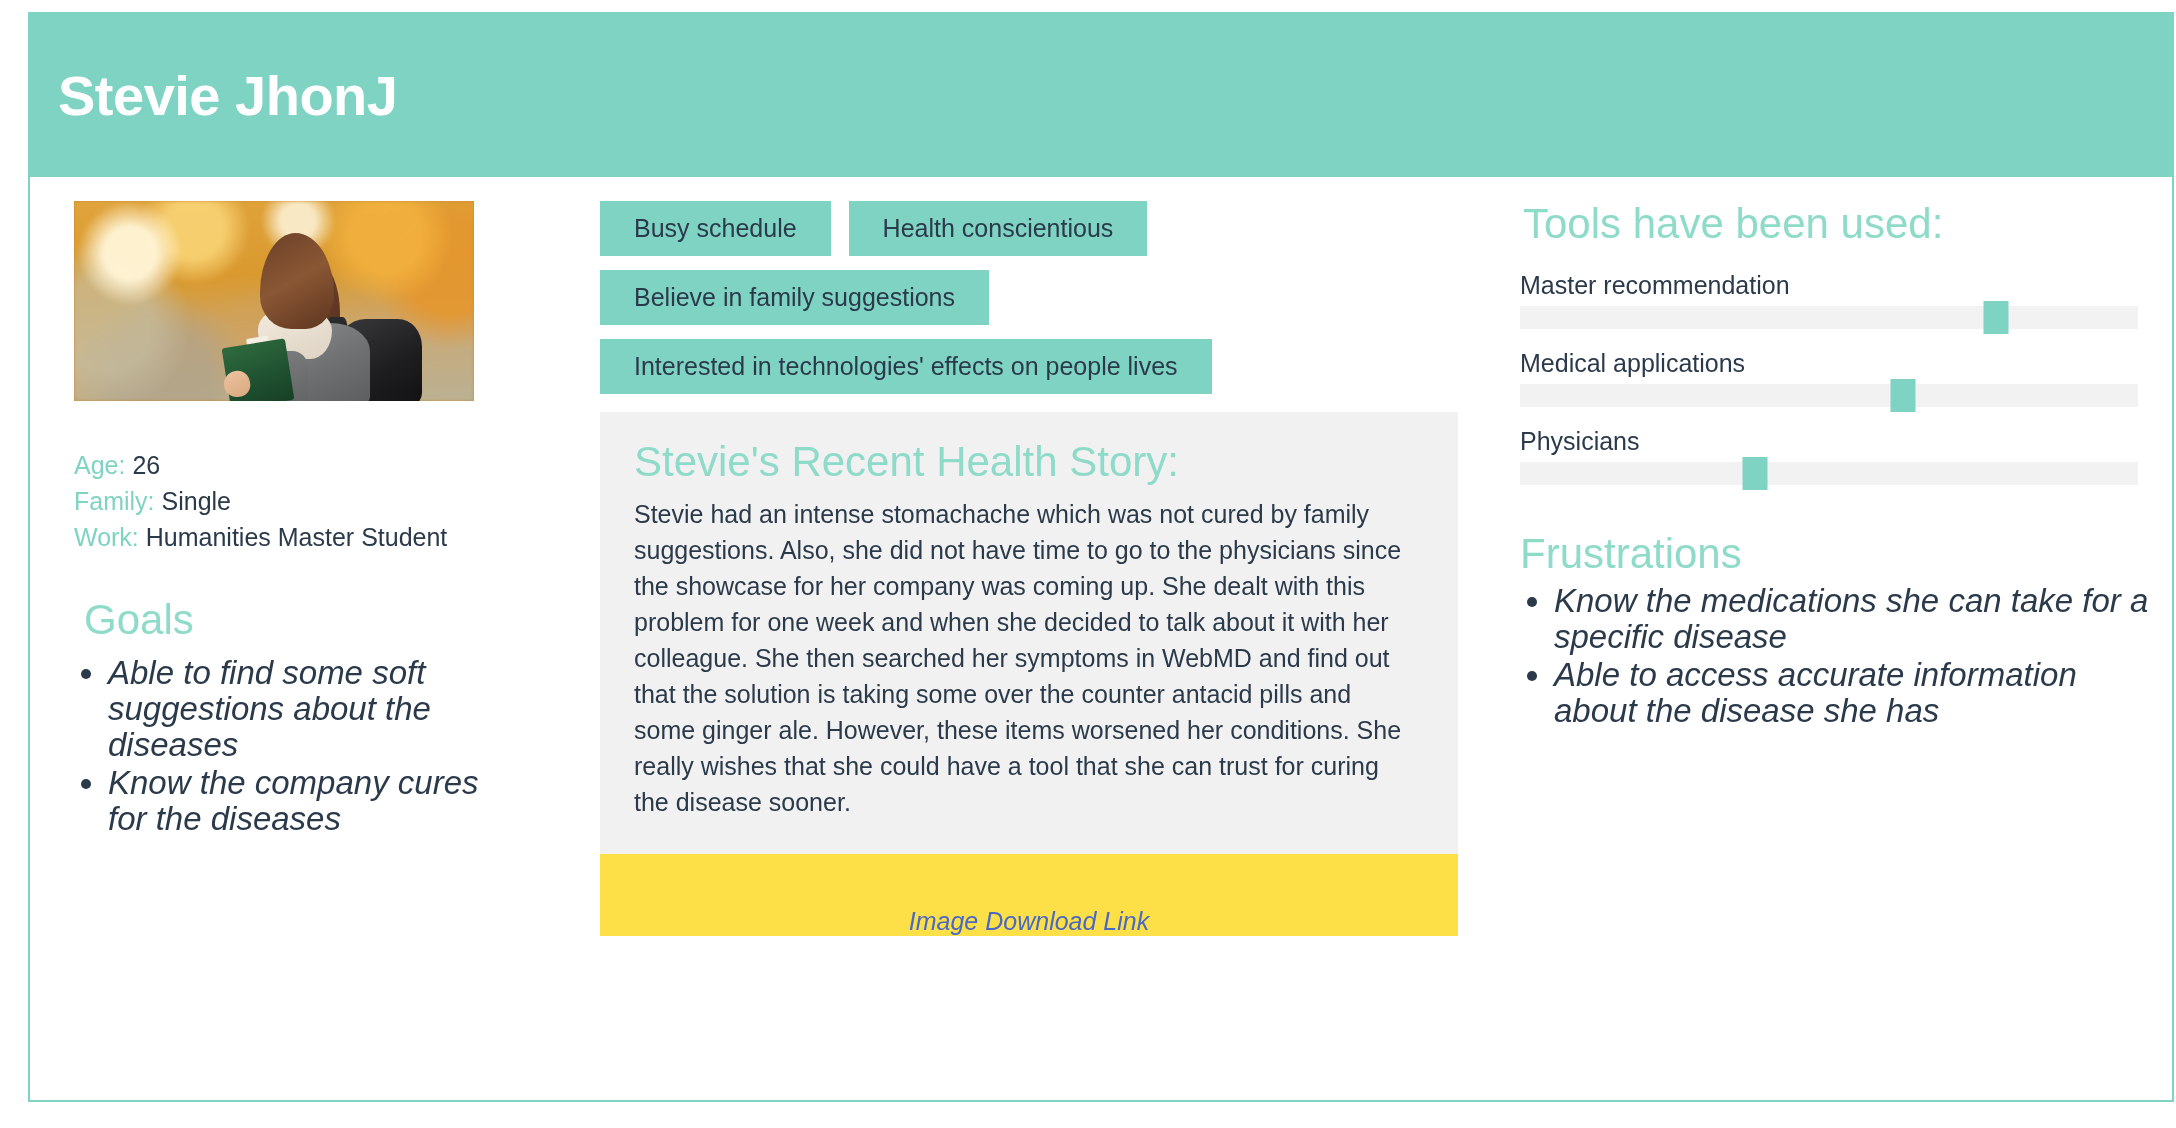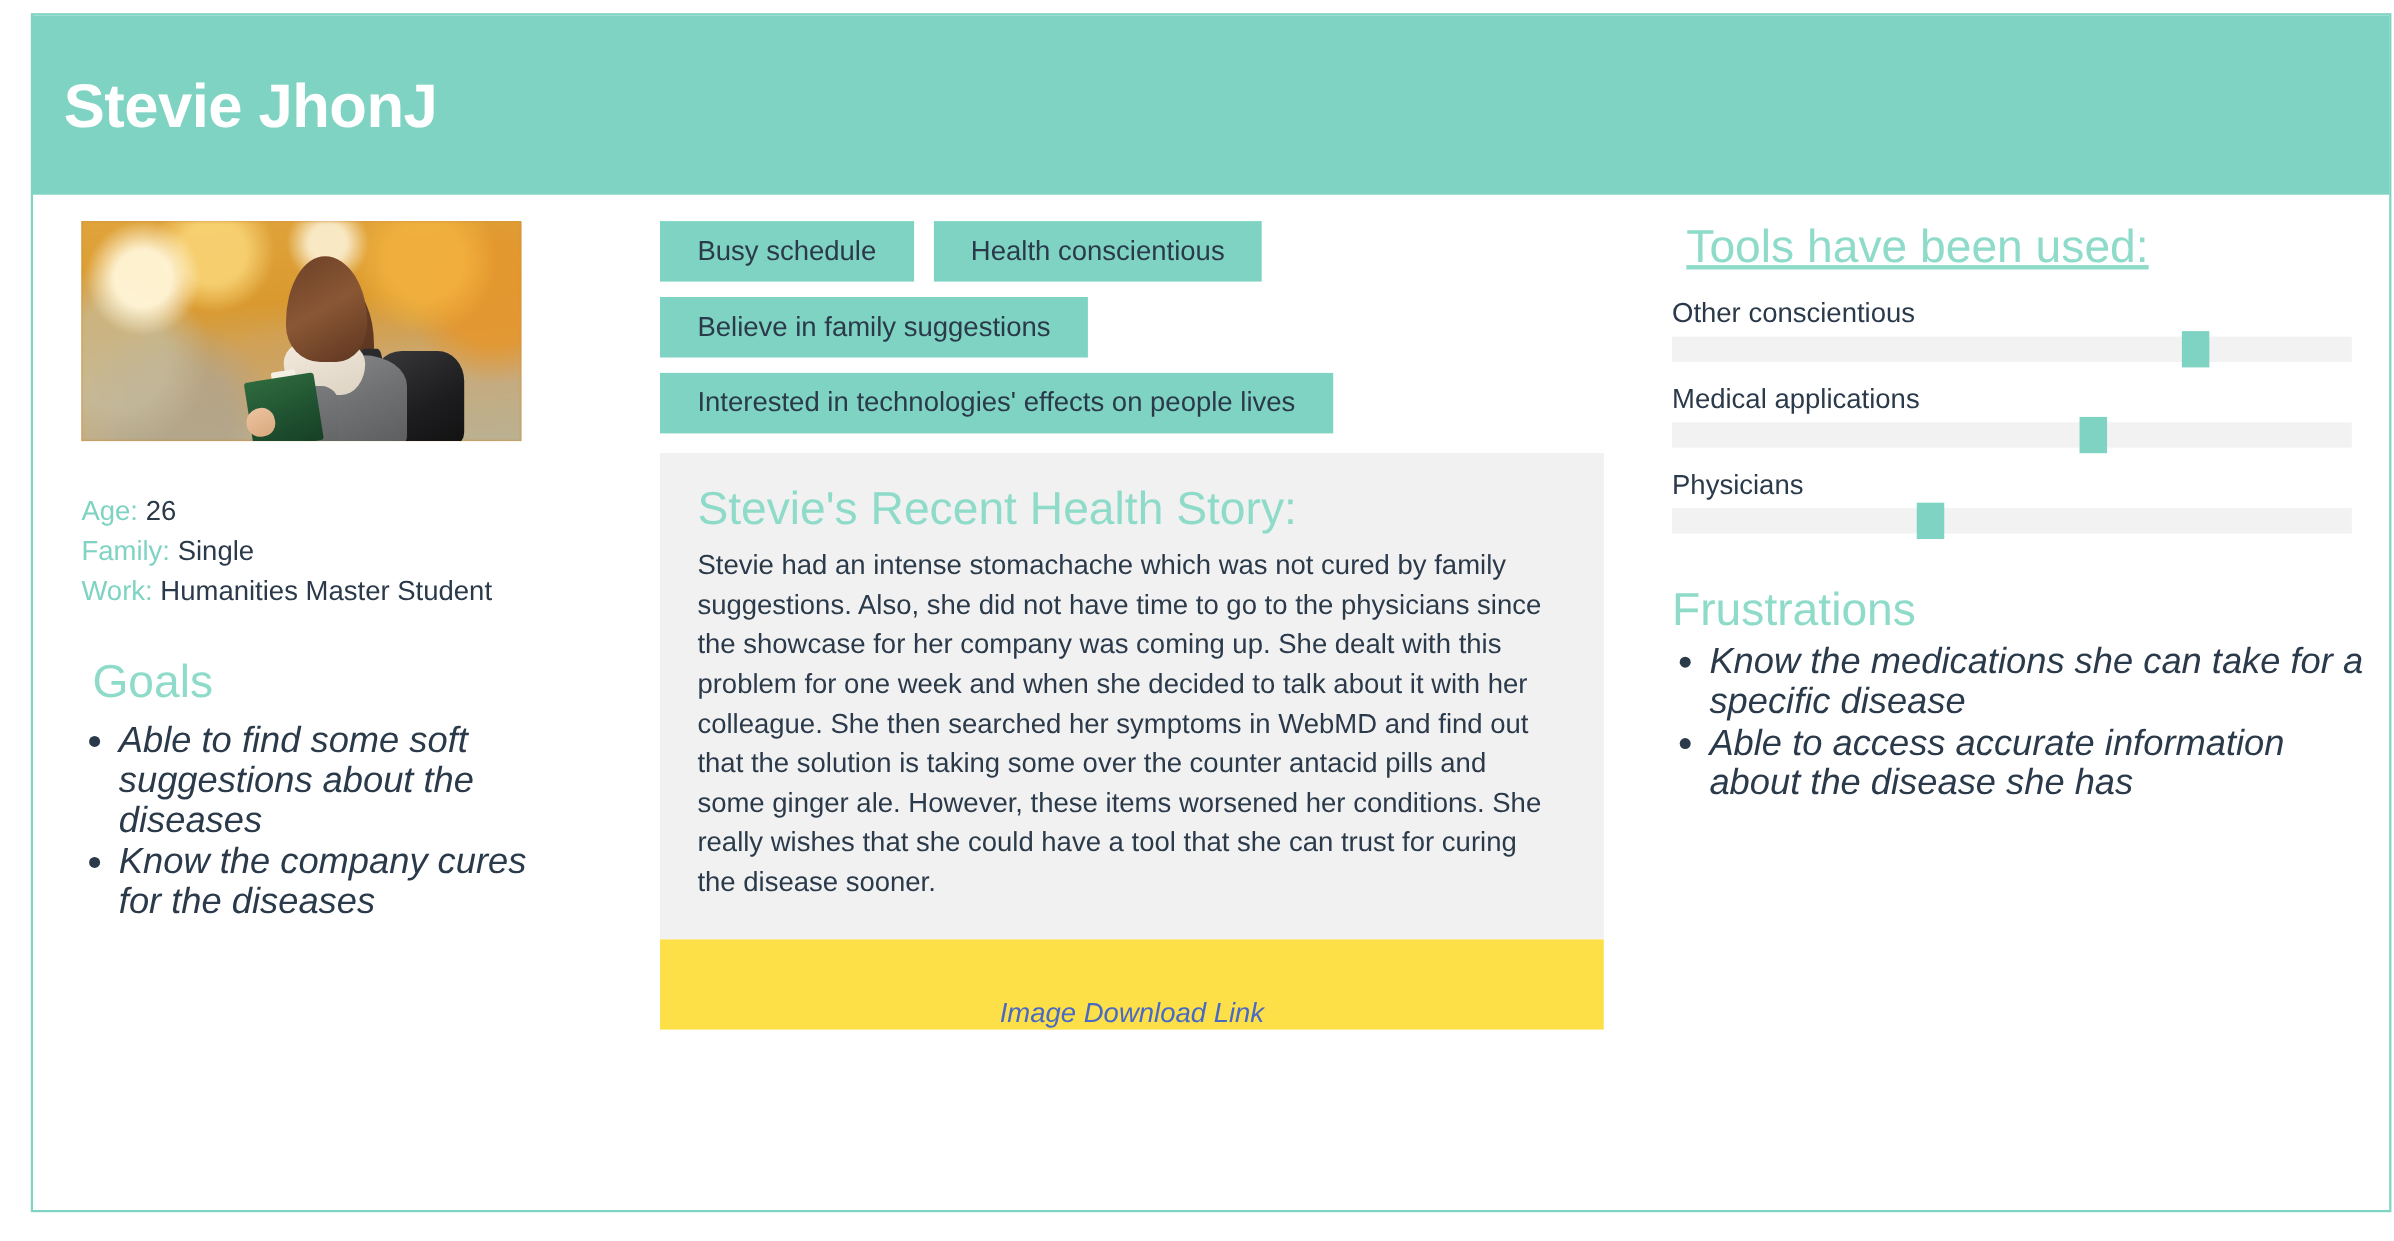--- a/index.html
+++ b/index.html
@@ -230,21 +230,21 @@
     box-sizing: border-box;
   }
   .download-link {
     color: #4a69c4;
     font-style: italic;
     font-size: 25px;
     text-decoration: none;
   }
 
   
-  .tools-heading { margin: 0 0 22px 13px; text-decoration: underline; }
+  .tools-heading { margin: 0 0 22px 3px; }
   .slider-group { width: 618px; }
   .slider-label {
     font-size: 25px;
     line-height: 32px;
     color: #2b3a4a;
     margin-bottom: 5px;
   }
   .slider-track {
     position: relative;
     width: 618px;
@@ -340,21 +340,21 @@
 
     </div>
 
     <div class="col-right">
 
       <div class="section-heading tools-heading">Tools have been used:</div>
 
       <div class="slider-group">
 
         <div>
-          <div class="slider-label">Other conscientious</div>
+          <div class="slider-label">Master recommendation</div>
           <div class="slider-track">
             <div class="slider-thumb" style="left: 77%;"></div>
           </div>
         </div>
 
         <div>
           <div class="slider-label">Medical applications</div>
           <div class="slider-track">
             <div class="slider-thumb" style="left: 62%;"></div>
           </div>

